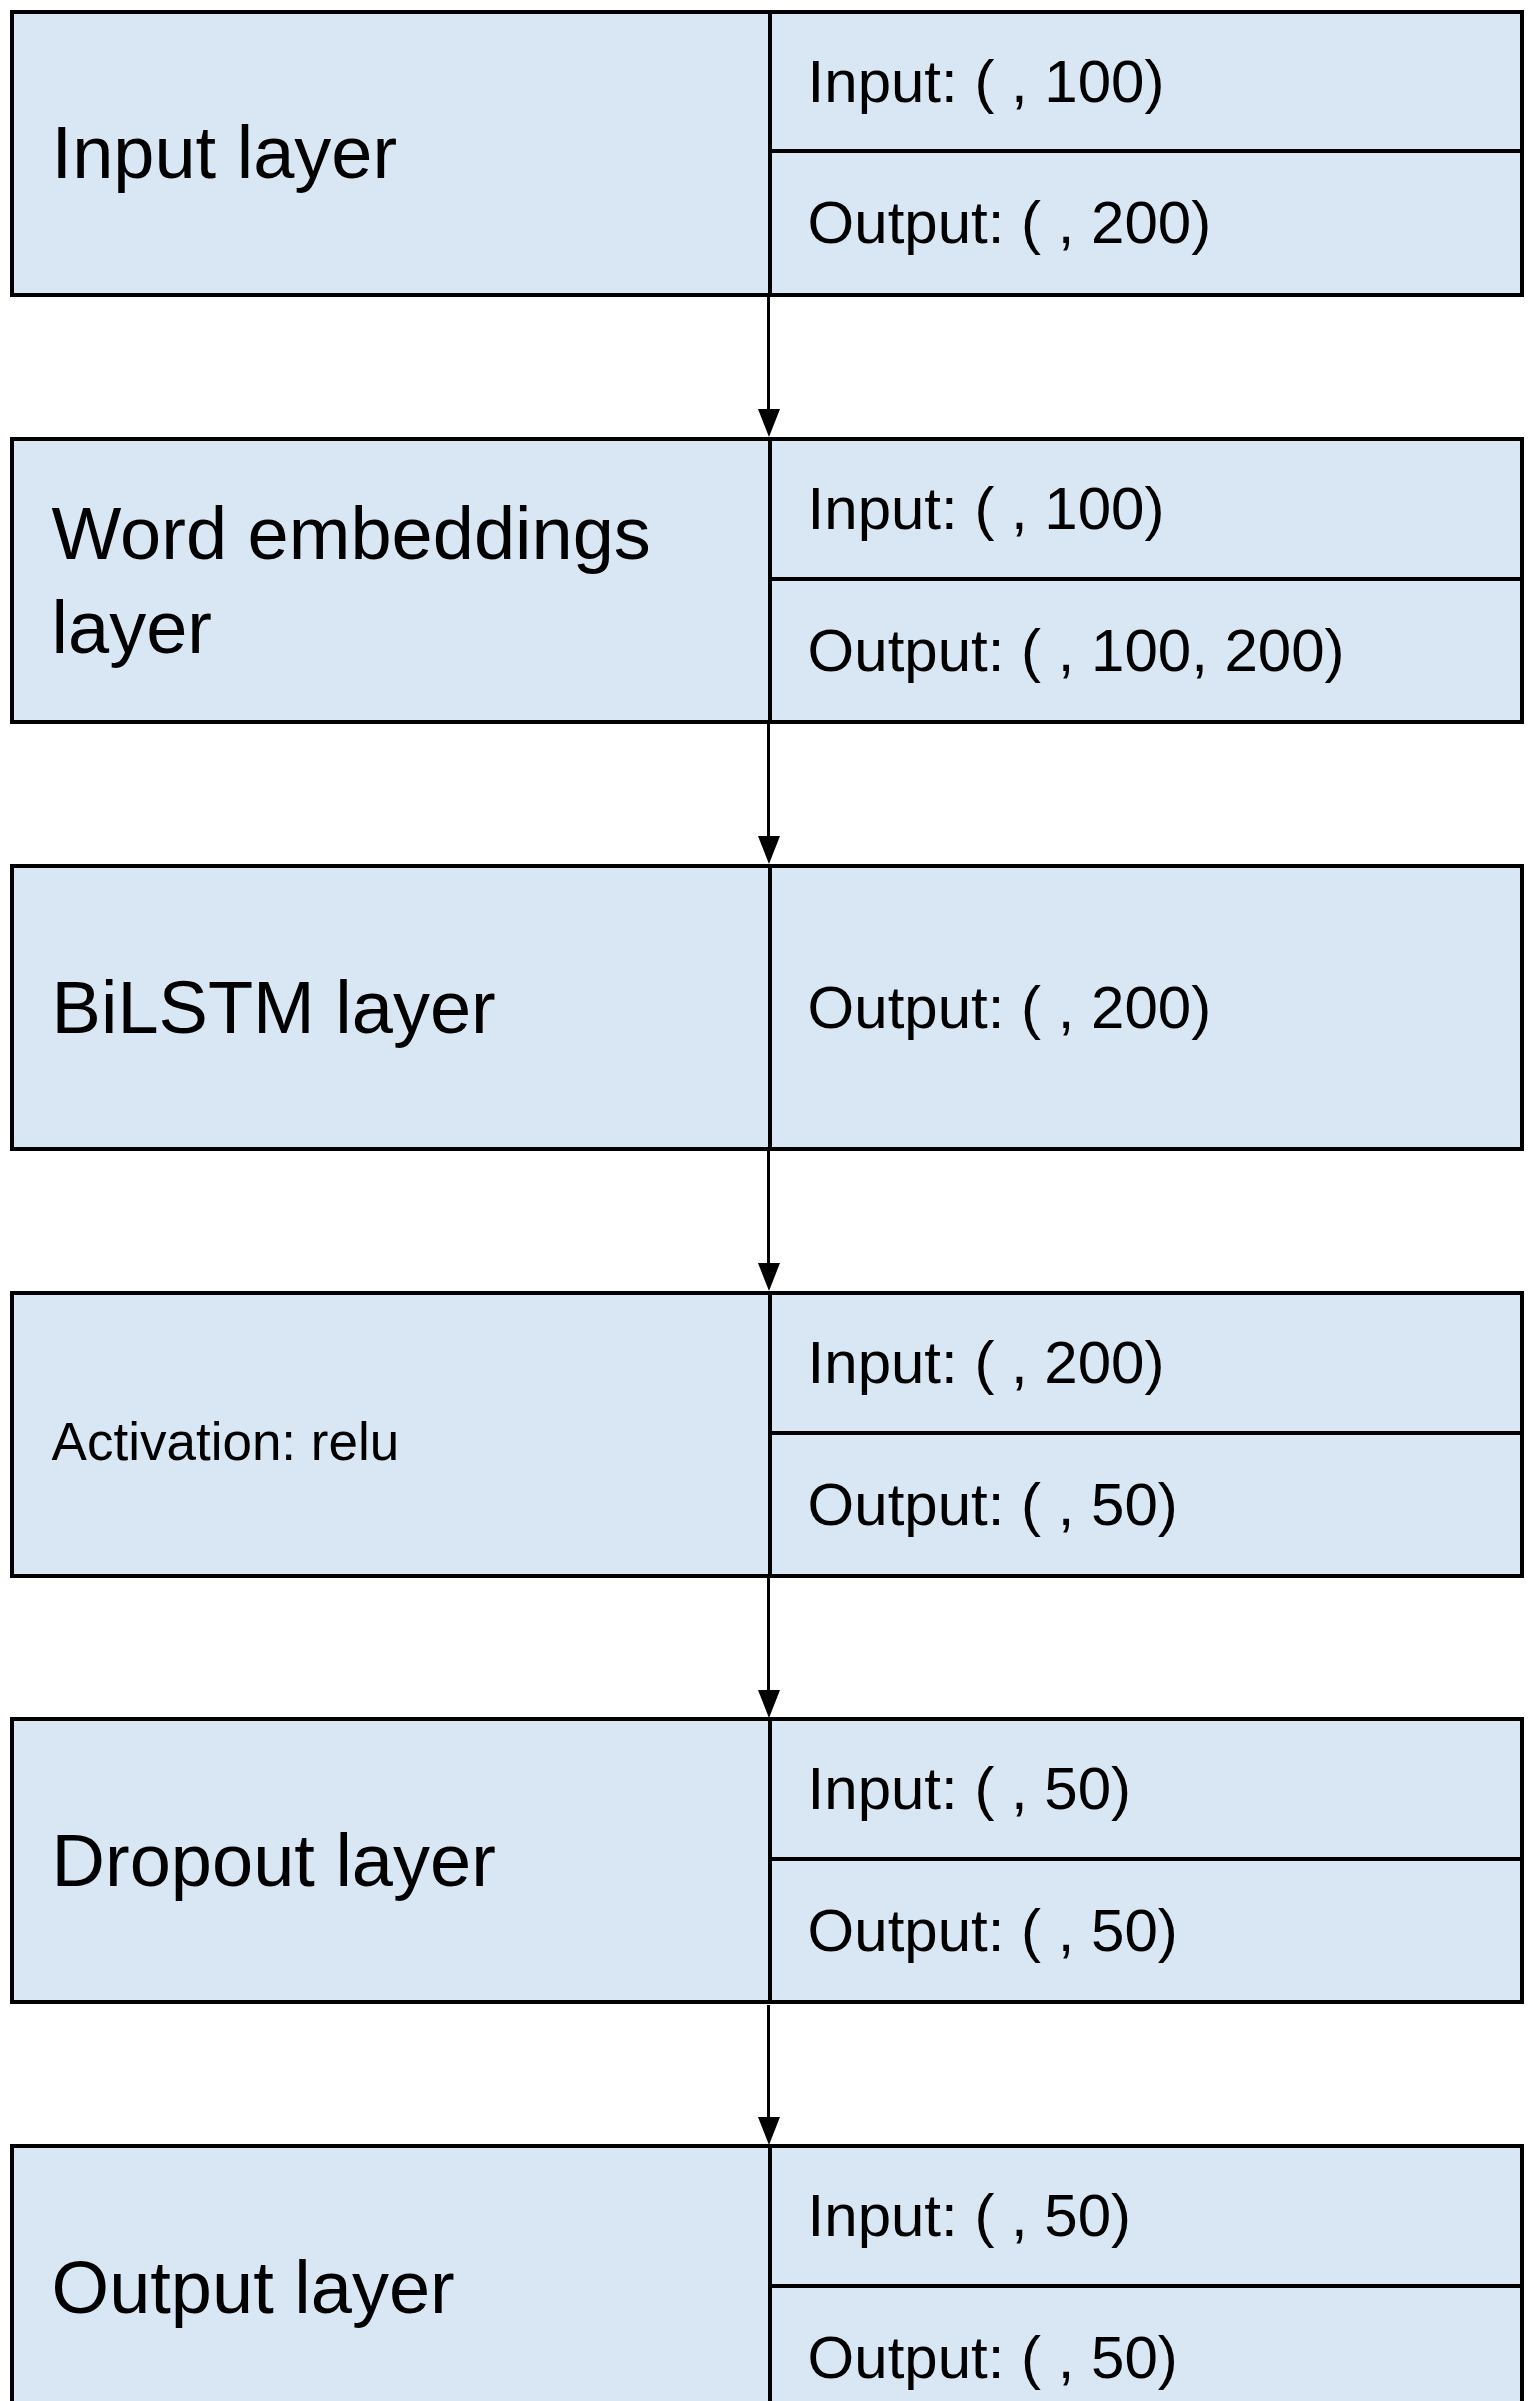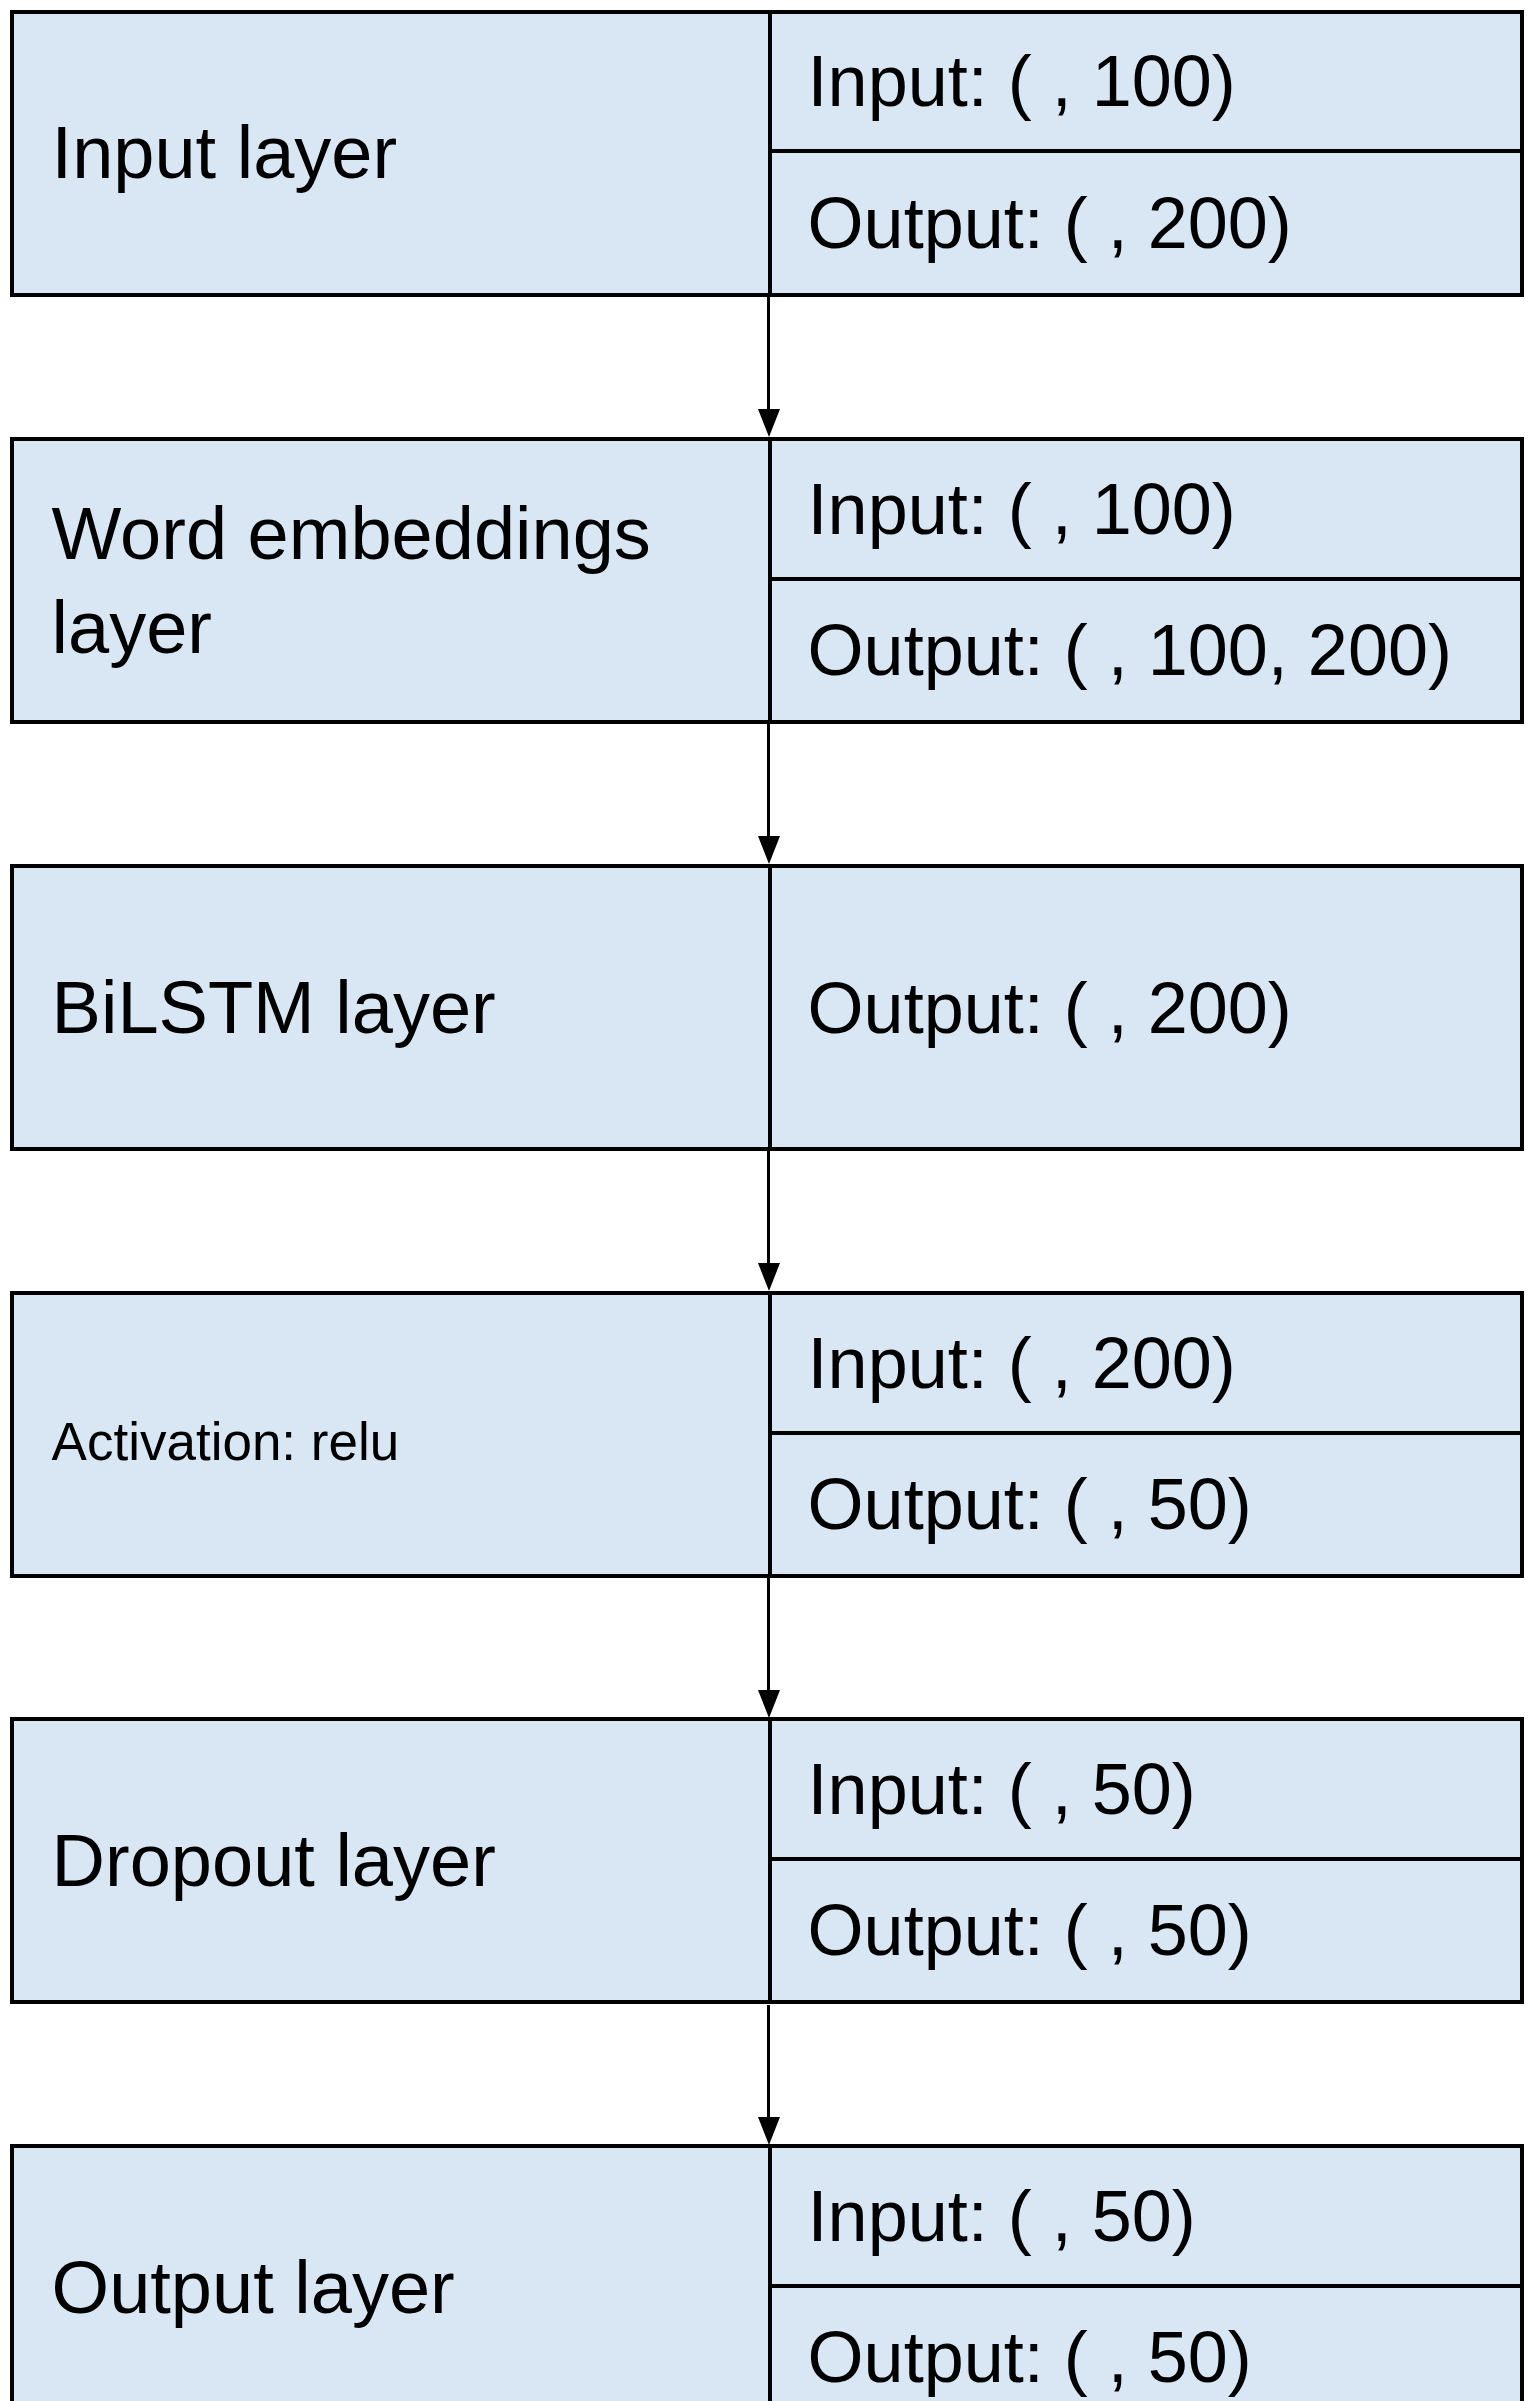--- a/index.html
+++ b/index.html
@@ -48,21 +48,21 @@
     border-left:4.8px solid #000000;
     box-sizing:border-box;
     display:flex;
     flex-direction:column;
   }
   .io-row {
     flex:1 1 50%;
     display:flex;
     align-items:center;
     padding-left:36px;
-    font-size:72px;
+    font-size:60px;
     white-space:nowrap;
     box-sizing:border-box;
   }
   .io-row.top {
     border-bottom:4.8px solid #000000;
   }
   .flow-arrow {
     position:absolute;
     left:757px;
     width:23px;

